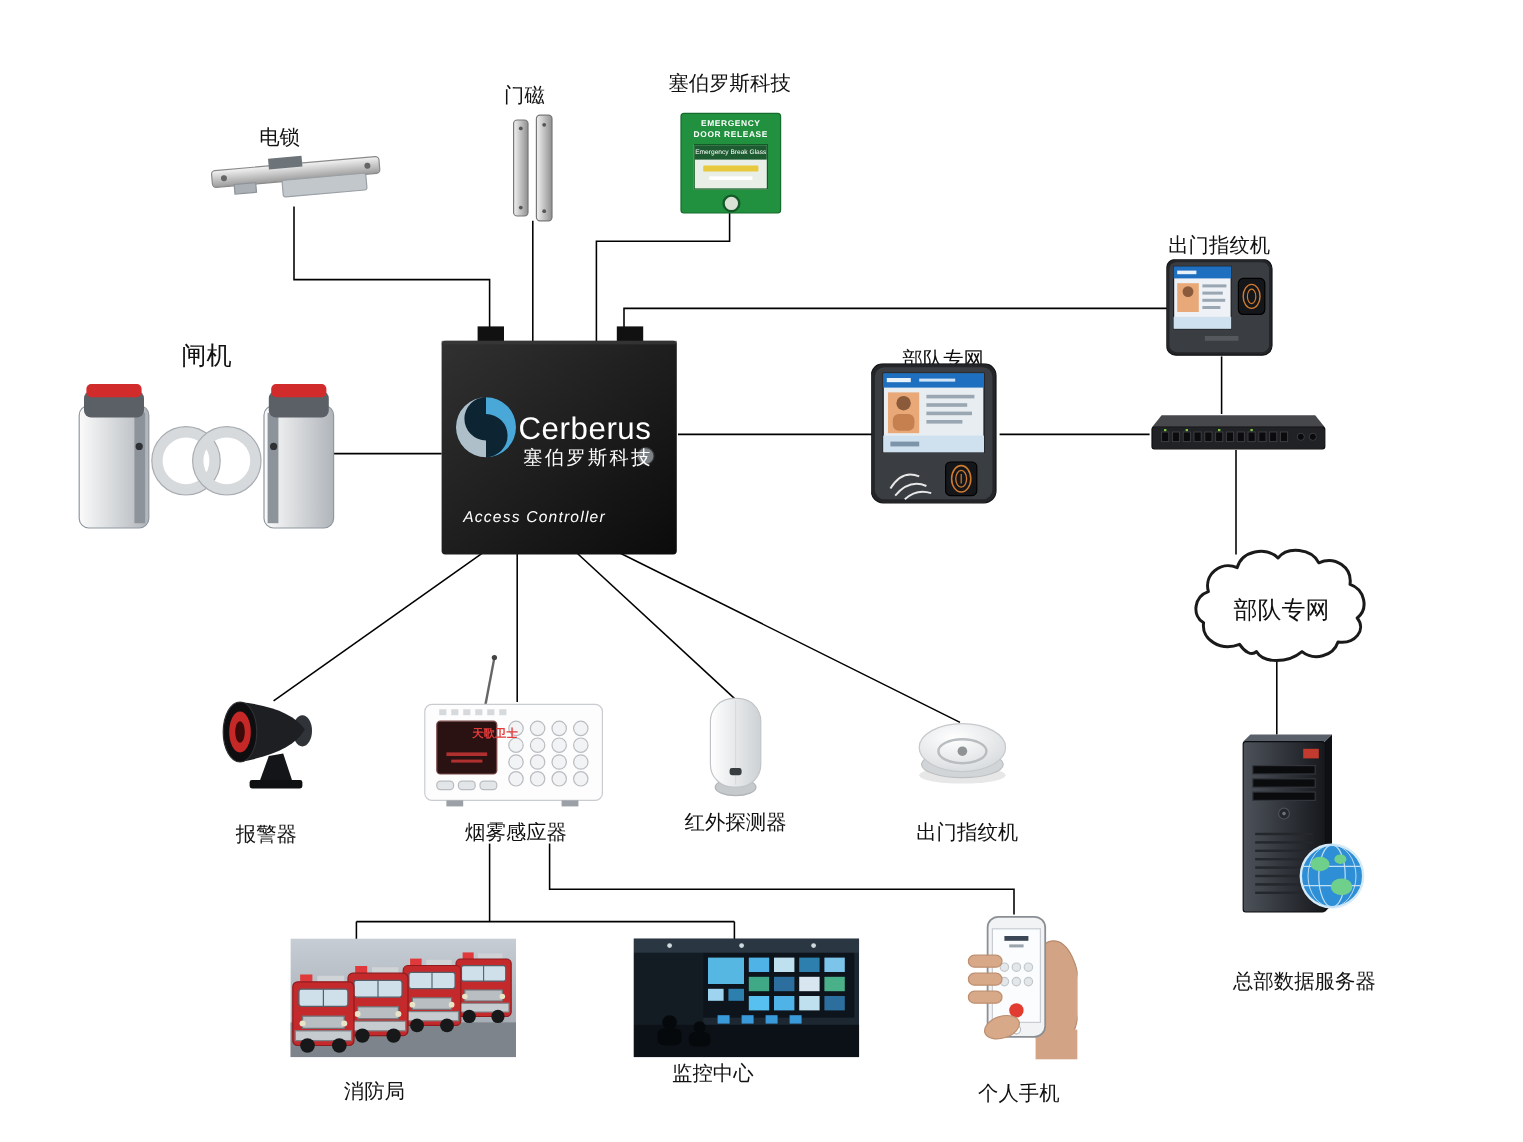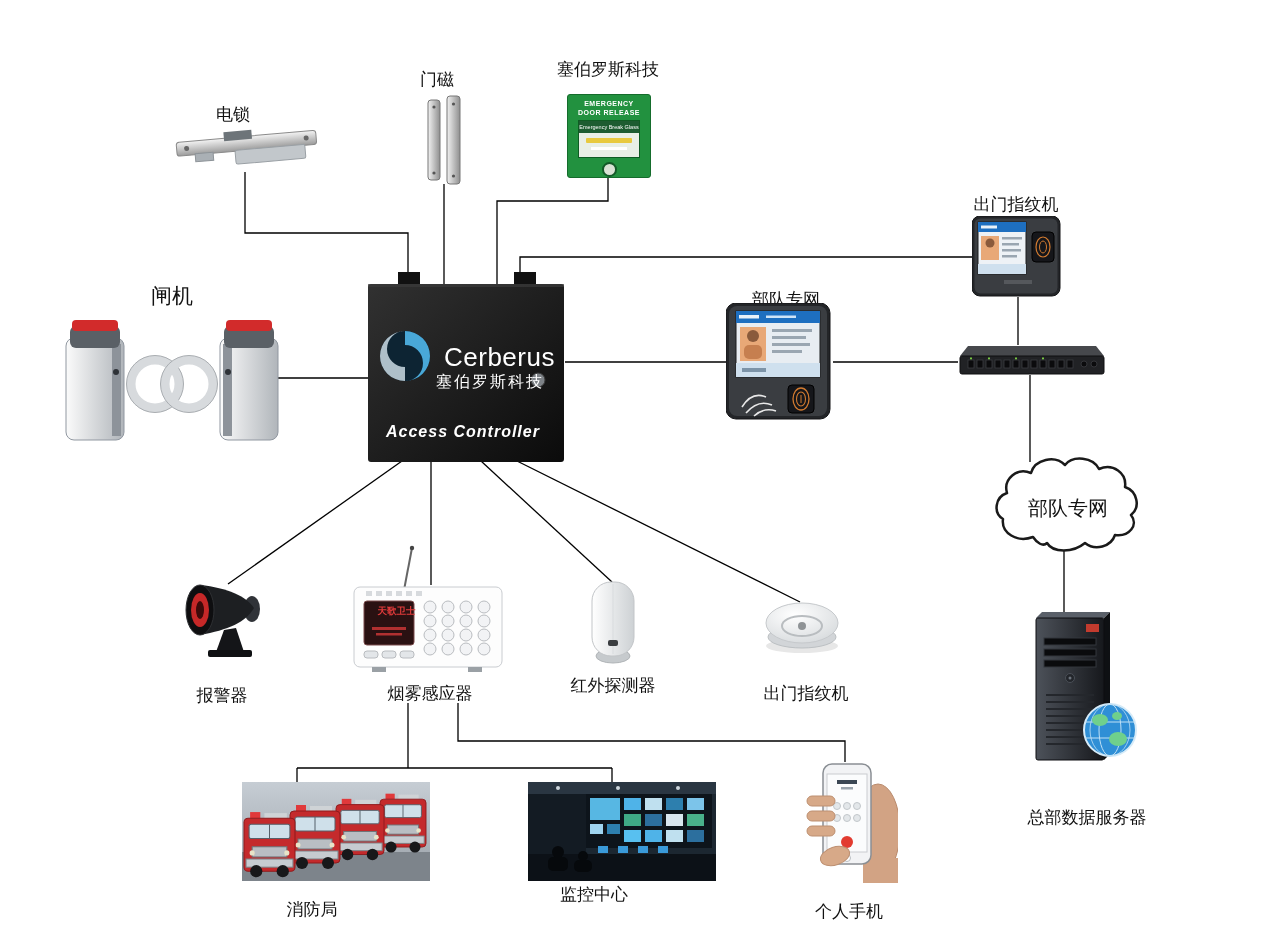--- a/index.html
+++ b/index.html
@@ -2,23 +2,23 @@
 <html><head>
 <meta charset="utf-8">
 <style>
   html,body{margin:0;padding:0;background:#fff;}
   #canvas{position:relative;width:1269px;height:952px;background:#ffffff;overflow:hidden;
           font-family:"Liberation Sans", sans-serif;color:#111;}
   .abs{position:absolute;}
   .lbl{position:absolute;font-size:17px;color:#111;white-space:nowrap;transform:translateX(-50%);}
   .lbl-big{font-size:21px;font-weight:400;}
   svg{display:block;}
-  .ctrl-brand{position:absolute;color:#fff;font-size:26px;letter-spacing:.5px;margin-left:12px;}
+  .ctrl-brand{position:absolute;color:#fff;font-size:26px;letter-spacing:.5px;}
   .ctrl-brand-cn{position:absolute;color:#fff;font-size:16px;letter-spacing:2px;}
-  .ctrl-caption{position:absolute;color:#fff;font-size:16px;font-weight:700;font-style:italic;letter-spacing:1px;}
+  .ctrl-caption{position:absolute;color:#fff;font-size:13px;font-weight:400;font-style:italic;letter-spacing:1px;}
   .firebtn{position:absolute;width:82px;height:82px;background:#22913f;border:1px solid #156c2c;border-radius:3px;
            display:flex;flex-direction:column;align-items:center;}
   .firebtn .hdr{color:#fff;font-size:7px;font-weight:700;text-align:center;line-height:1.3;margin-top:4px;letter-spacing:.5px;}
   .firebtn .panel{width:60px;height:38px;background:#e9efe6;border:1px solid #0f5c24;margin-top:3px;}
   .firebtn .band{height:12px;background:#1d5c31;color:#fff;font-size:5.5px;text-align:center;line-height:12px;overflow:hidden;}
   .firebtn .ybar{width:46px;height:5px;background:#e8c93e;margin:5px auto 0;border-radius:1px;}
   .firebtn .wbar{width:36px;height:3px;background:#fff;margin:4px auto 0;}
   .firebtn .btn{width:11px;height:11px;border-radius:50%;background:#d9e2d5;border:2px solid #145a28;margin-top:4px;}
   .phone-screen-text{position:absolute;color:#e23b3b;font-size:9.5px;font-weight:700;text-align:center;}
   .cloud-label{position:absolute;left:0;right:0;top:40px;text-align:center;font-size:20px;font-weight:400;}
@@ -353,21 +353,21 @@
           <circle cx="132" cy="104" r="6"></circle>
       </g>
       <g fill="#e3e6e9" stroke="#b9bcc0">
         <rect x="12" y="106" width="14" height="7" rx="3"></rect>
           <rect x="30" y="106" width="14" height="7" rx="3"></rect>
           <rect x="48" y="106" width="14" height="7" rx="3"></rect>
       </g>
       <rect x="20" y="122" width="14" height="5" fill="#9aa0a5"></rect>
       <rect x="116" y="122" width="14" height="5" fill="#9aa0a5"></rect>
     </svg>
-    <div class="phone-screen-text" style="left:12px;top:60px;width:65px">天歌卫士</div>
+    <div class="phone-screen-text" style="left:28px;top:60px;width:65px">天歌卫士</div>
   </div>
 
   <div class="lbl" style="left:613px;top:674px">红外探测器</div>
   <div class="abs" style="left:582px;top:578px">
     <svg width="62" height="88">
       <ellipse cx="31" cy="78" rx="17" ry="7" fill="#c6cacd" stroke="#b0b4b7"></ellipse>
       <rect x="10" y="4" width="42" height="74" rx="19" fill="url(#gIr)" stroke="#c2c5c8"></rect>
       <line x1="31" y1="6" x2="31" y2="76" stroke="#d8dbde"></line>
       <rect x="26" y="62" width="10" height="6" rx="2" fill="#3a3d40"></rect>
     </svg>

